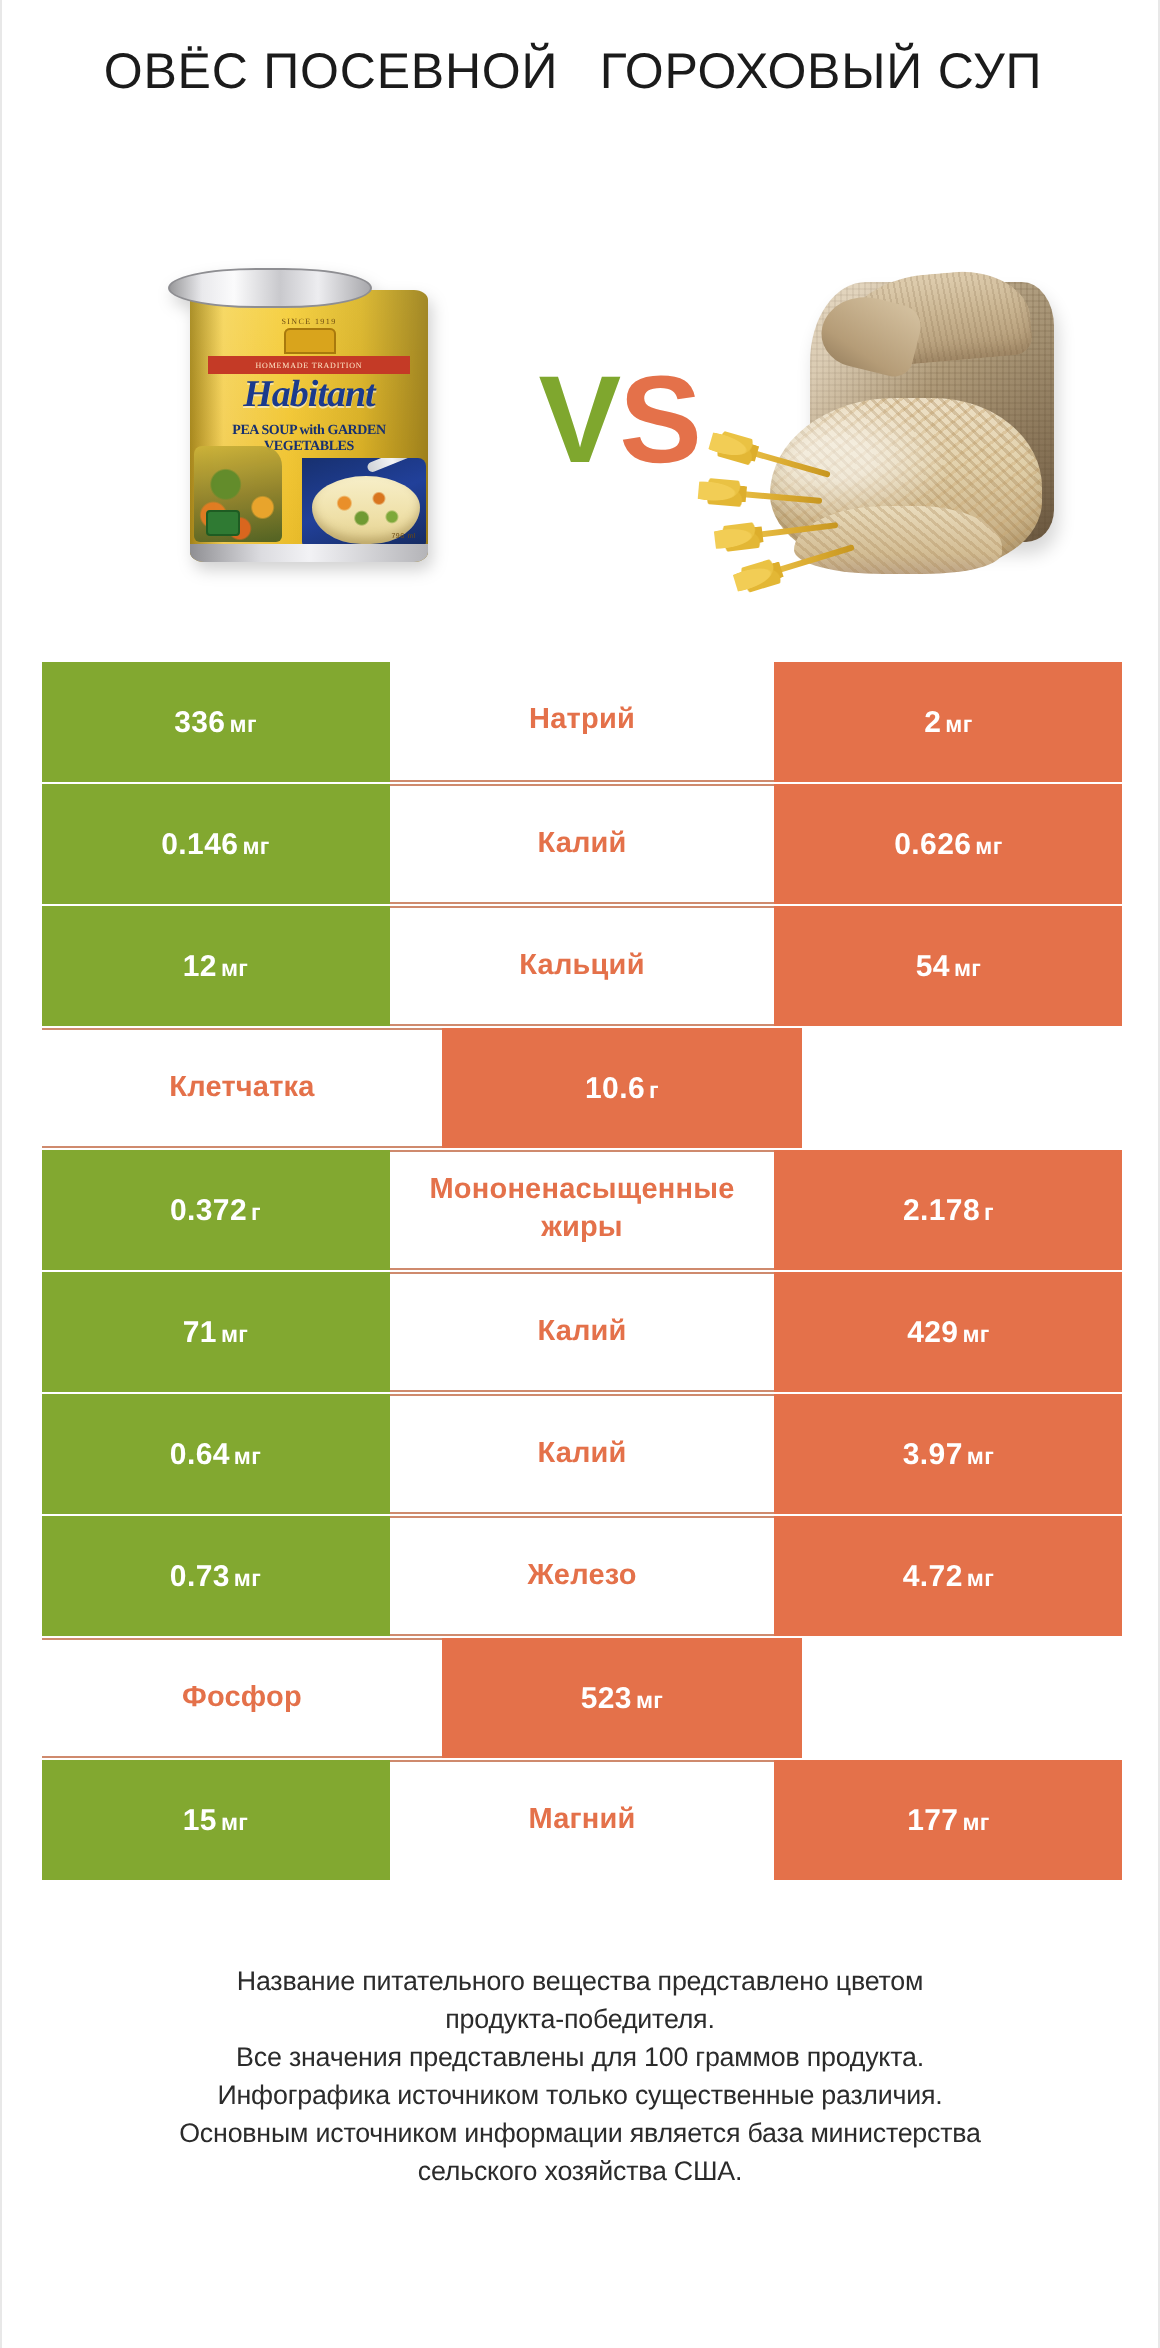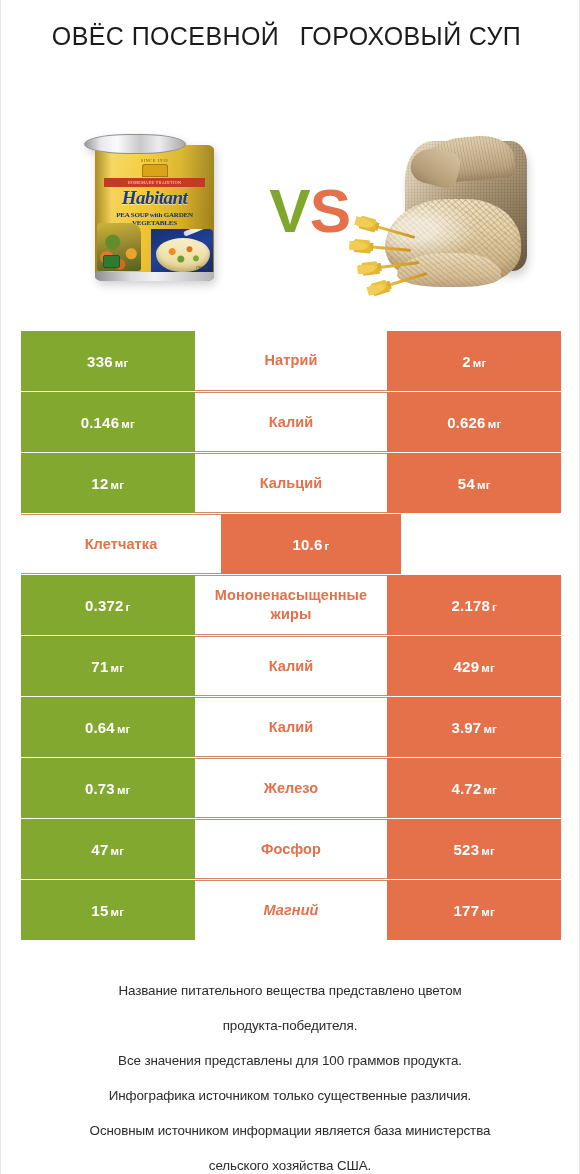--- a/index.html
+++ b/index.html
@@ -296,21 +296,21 @@
     width: 200px;
     background: #ffffff;
     color: #e4714a;
     border-top: 1px solid #cf8a6d;
     border-bottom: 1px solid #cf8a6d;
     overflow: hidden;
     white-space: nowrap;
     padding: 0 2px;
   }
   .row:first-child .cell-mid { border-top: none; }
-  .row:last-child  .cell-mid { border-bottom: none; font-style: italic; }
+  .row:last-child  .cell-mid { border-bottom: none; }
 
   .val {
     font-size: 15px;
     font-weight: 700;
     letter-spacing: .2px;
     white-space: nowrap;
   }
   .val .unit {
     font-size: 11.5px;
     font-weight: 700;
@@ -326,21 +326,21 @@
 
   
   .footnote {
     margin: 40px 20px 0 20px;
     text-align: center;
     font-size: 13.4px;
     line-height: 1.42;
     color: #2b2b2b;
     letter-spacing: -0.1px;
   }
-  .footnote p { margin: 16px; white-space: nowrap; }
+  .footnote p { margin: 0; white-space: nowrap; }
 </style>
 </head>
 <body>
 
 <div class="page">
 
   <div class="titles">
     <div class="title-col title-right">Овёс посевной</div>
     <div class="title-col title-left">Гороховый суп</div>
   </div>
@@ -466,23 +466,20 @@
           <span class="val">0.73<span class="unit">мг</span></span>
         </div>
         <div class="cell cell-mid">
           <span class="nut">Железо</span>
         </div>
         <div class="cell cell-right">
           <span class="val">4.72<span class="unit">мг</span></span>
         </div>
       </div>
       <div class="row">
-        <div class="cell cell-left">
-          <span class="val">47<span class="unit">мг</span></span>
-        </div>
         <div class="cell cell-mid">
           <span class="nut">Фосфор</span>
         </div>
         <div class="cell cell-right">
           <span class="val">523<span class="unit">мг</span></span>
         </div>
       </div>
       <div class="row">
         <div class="cell cell-left">
           <span class="val">15<span class="unit">мг</span></span>

